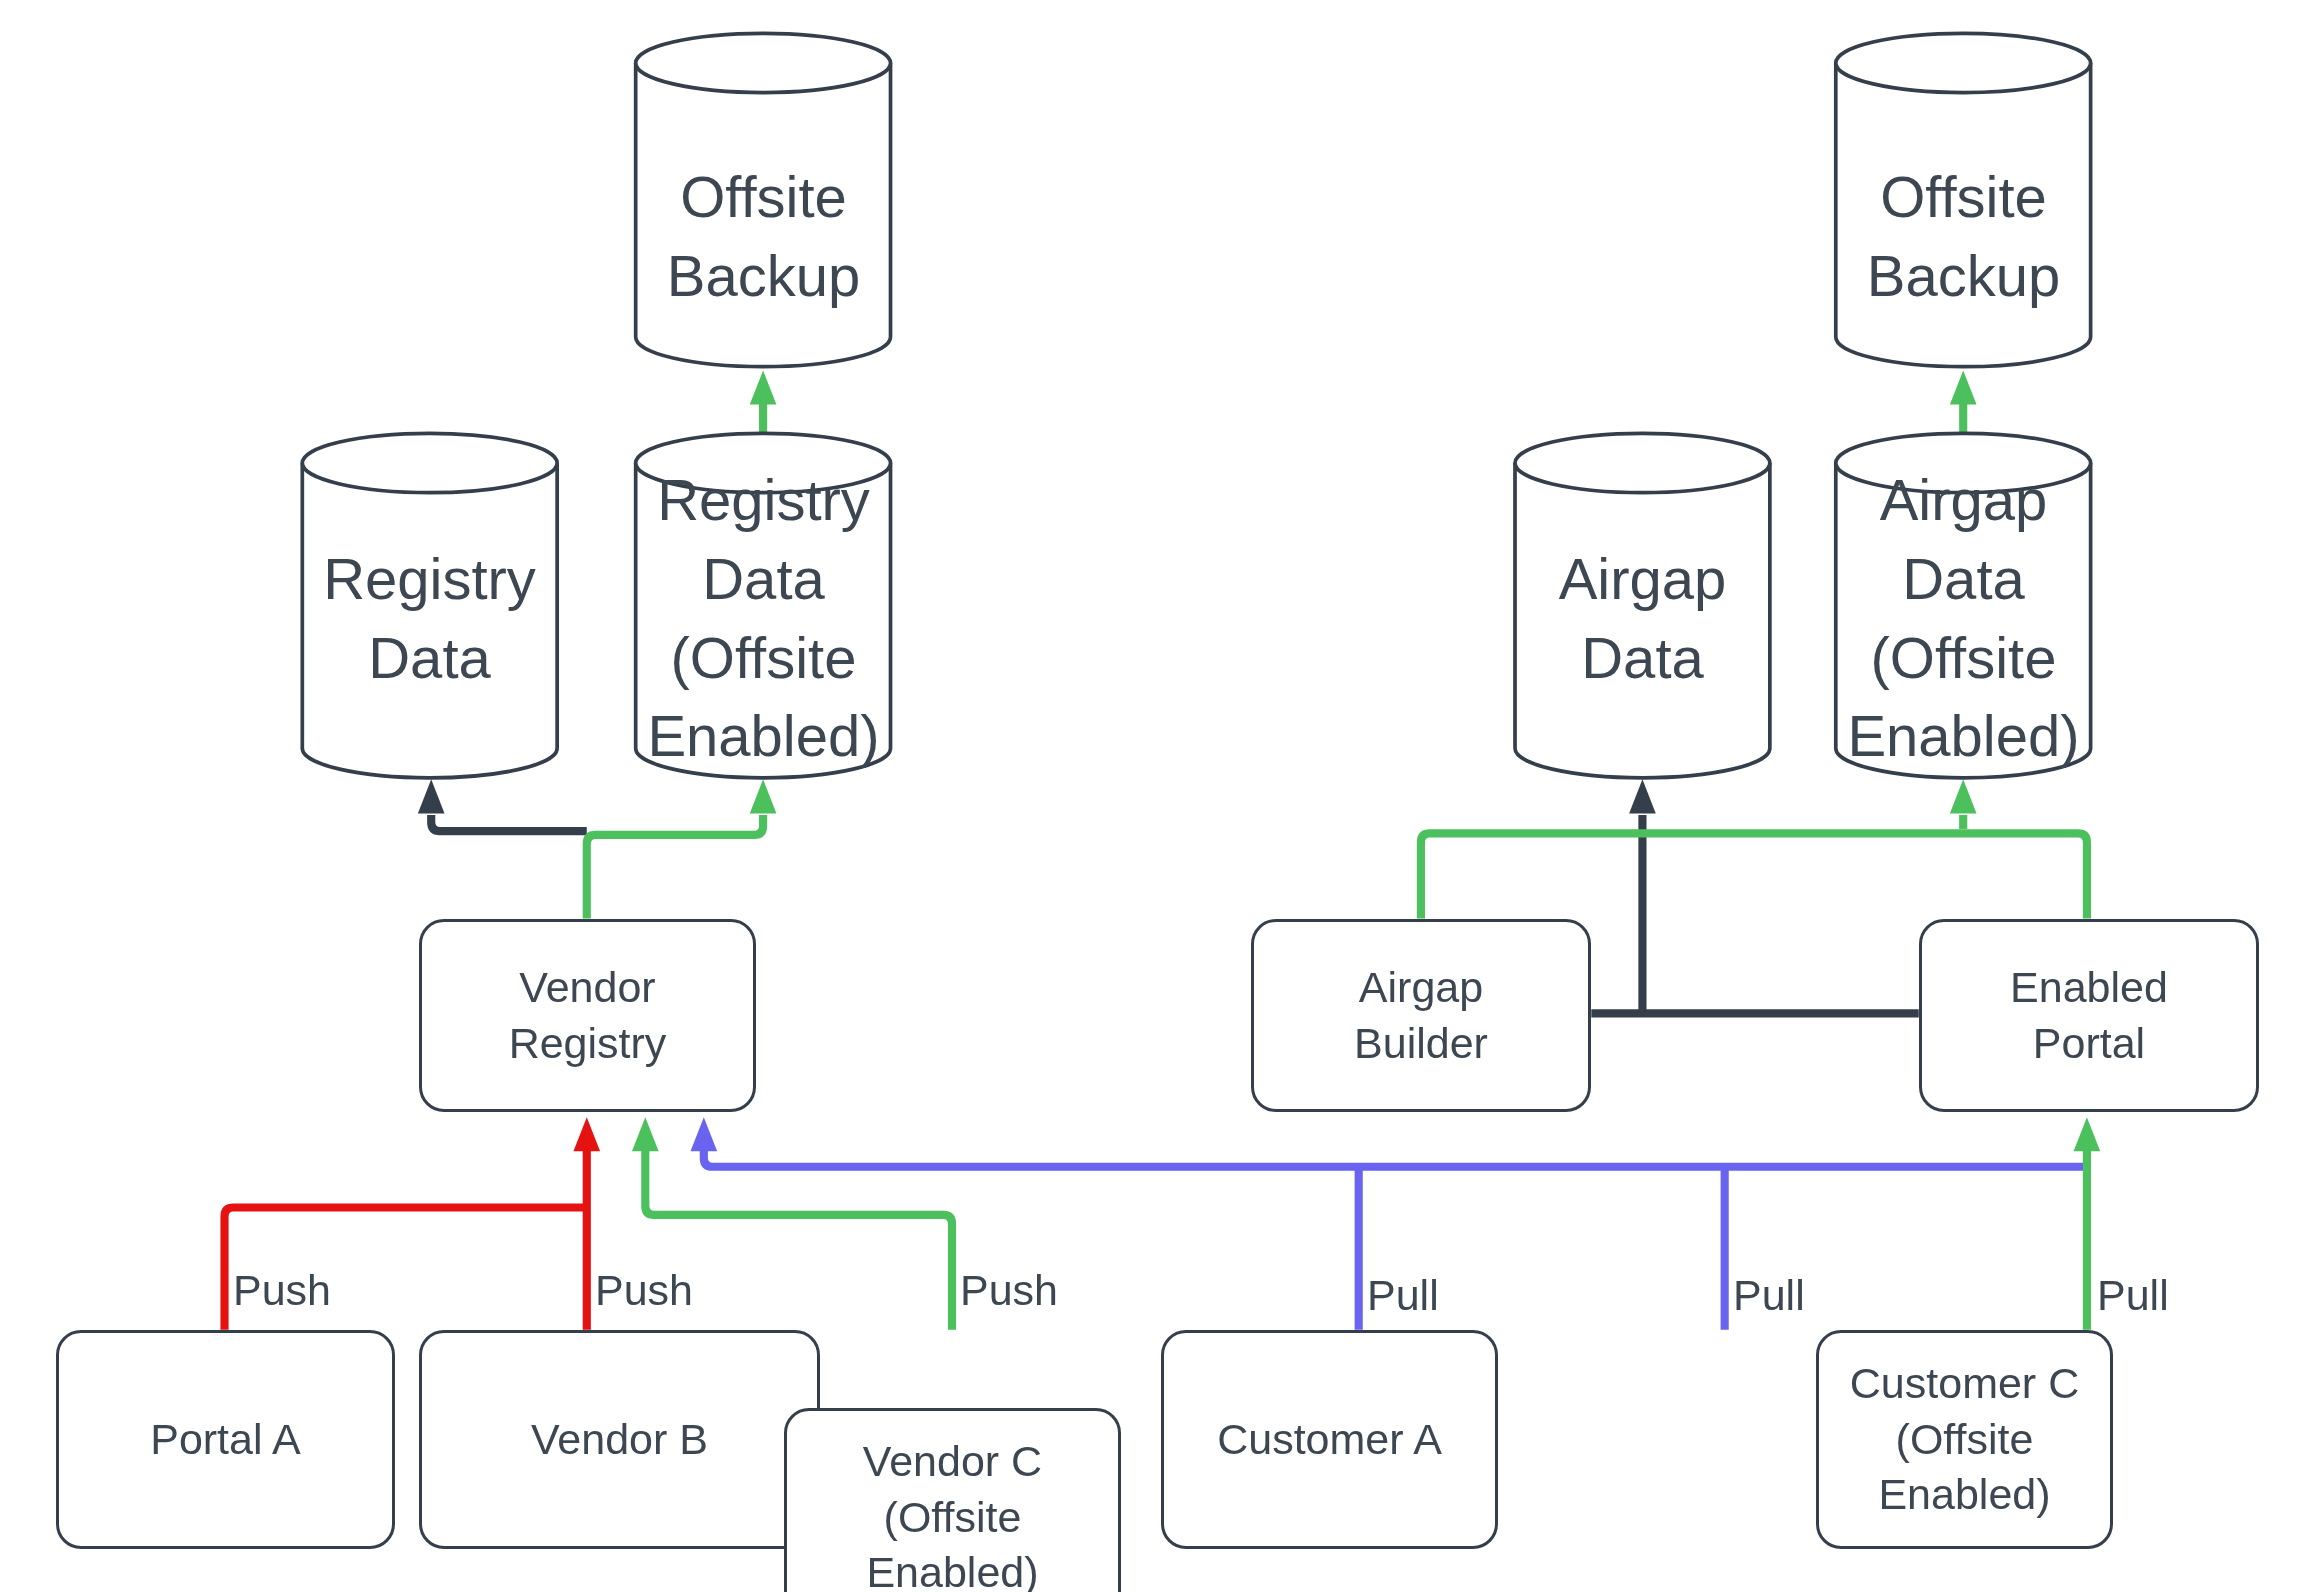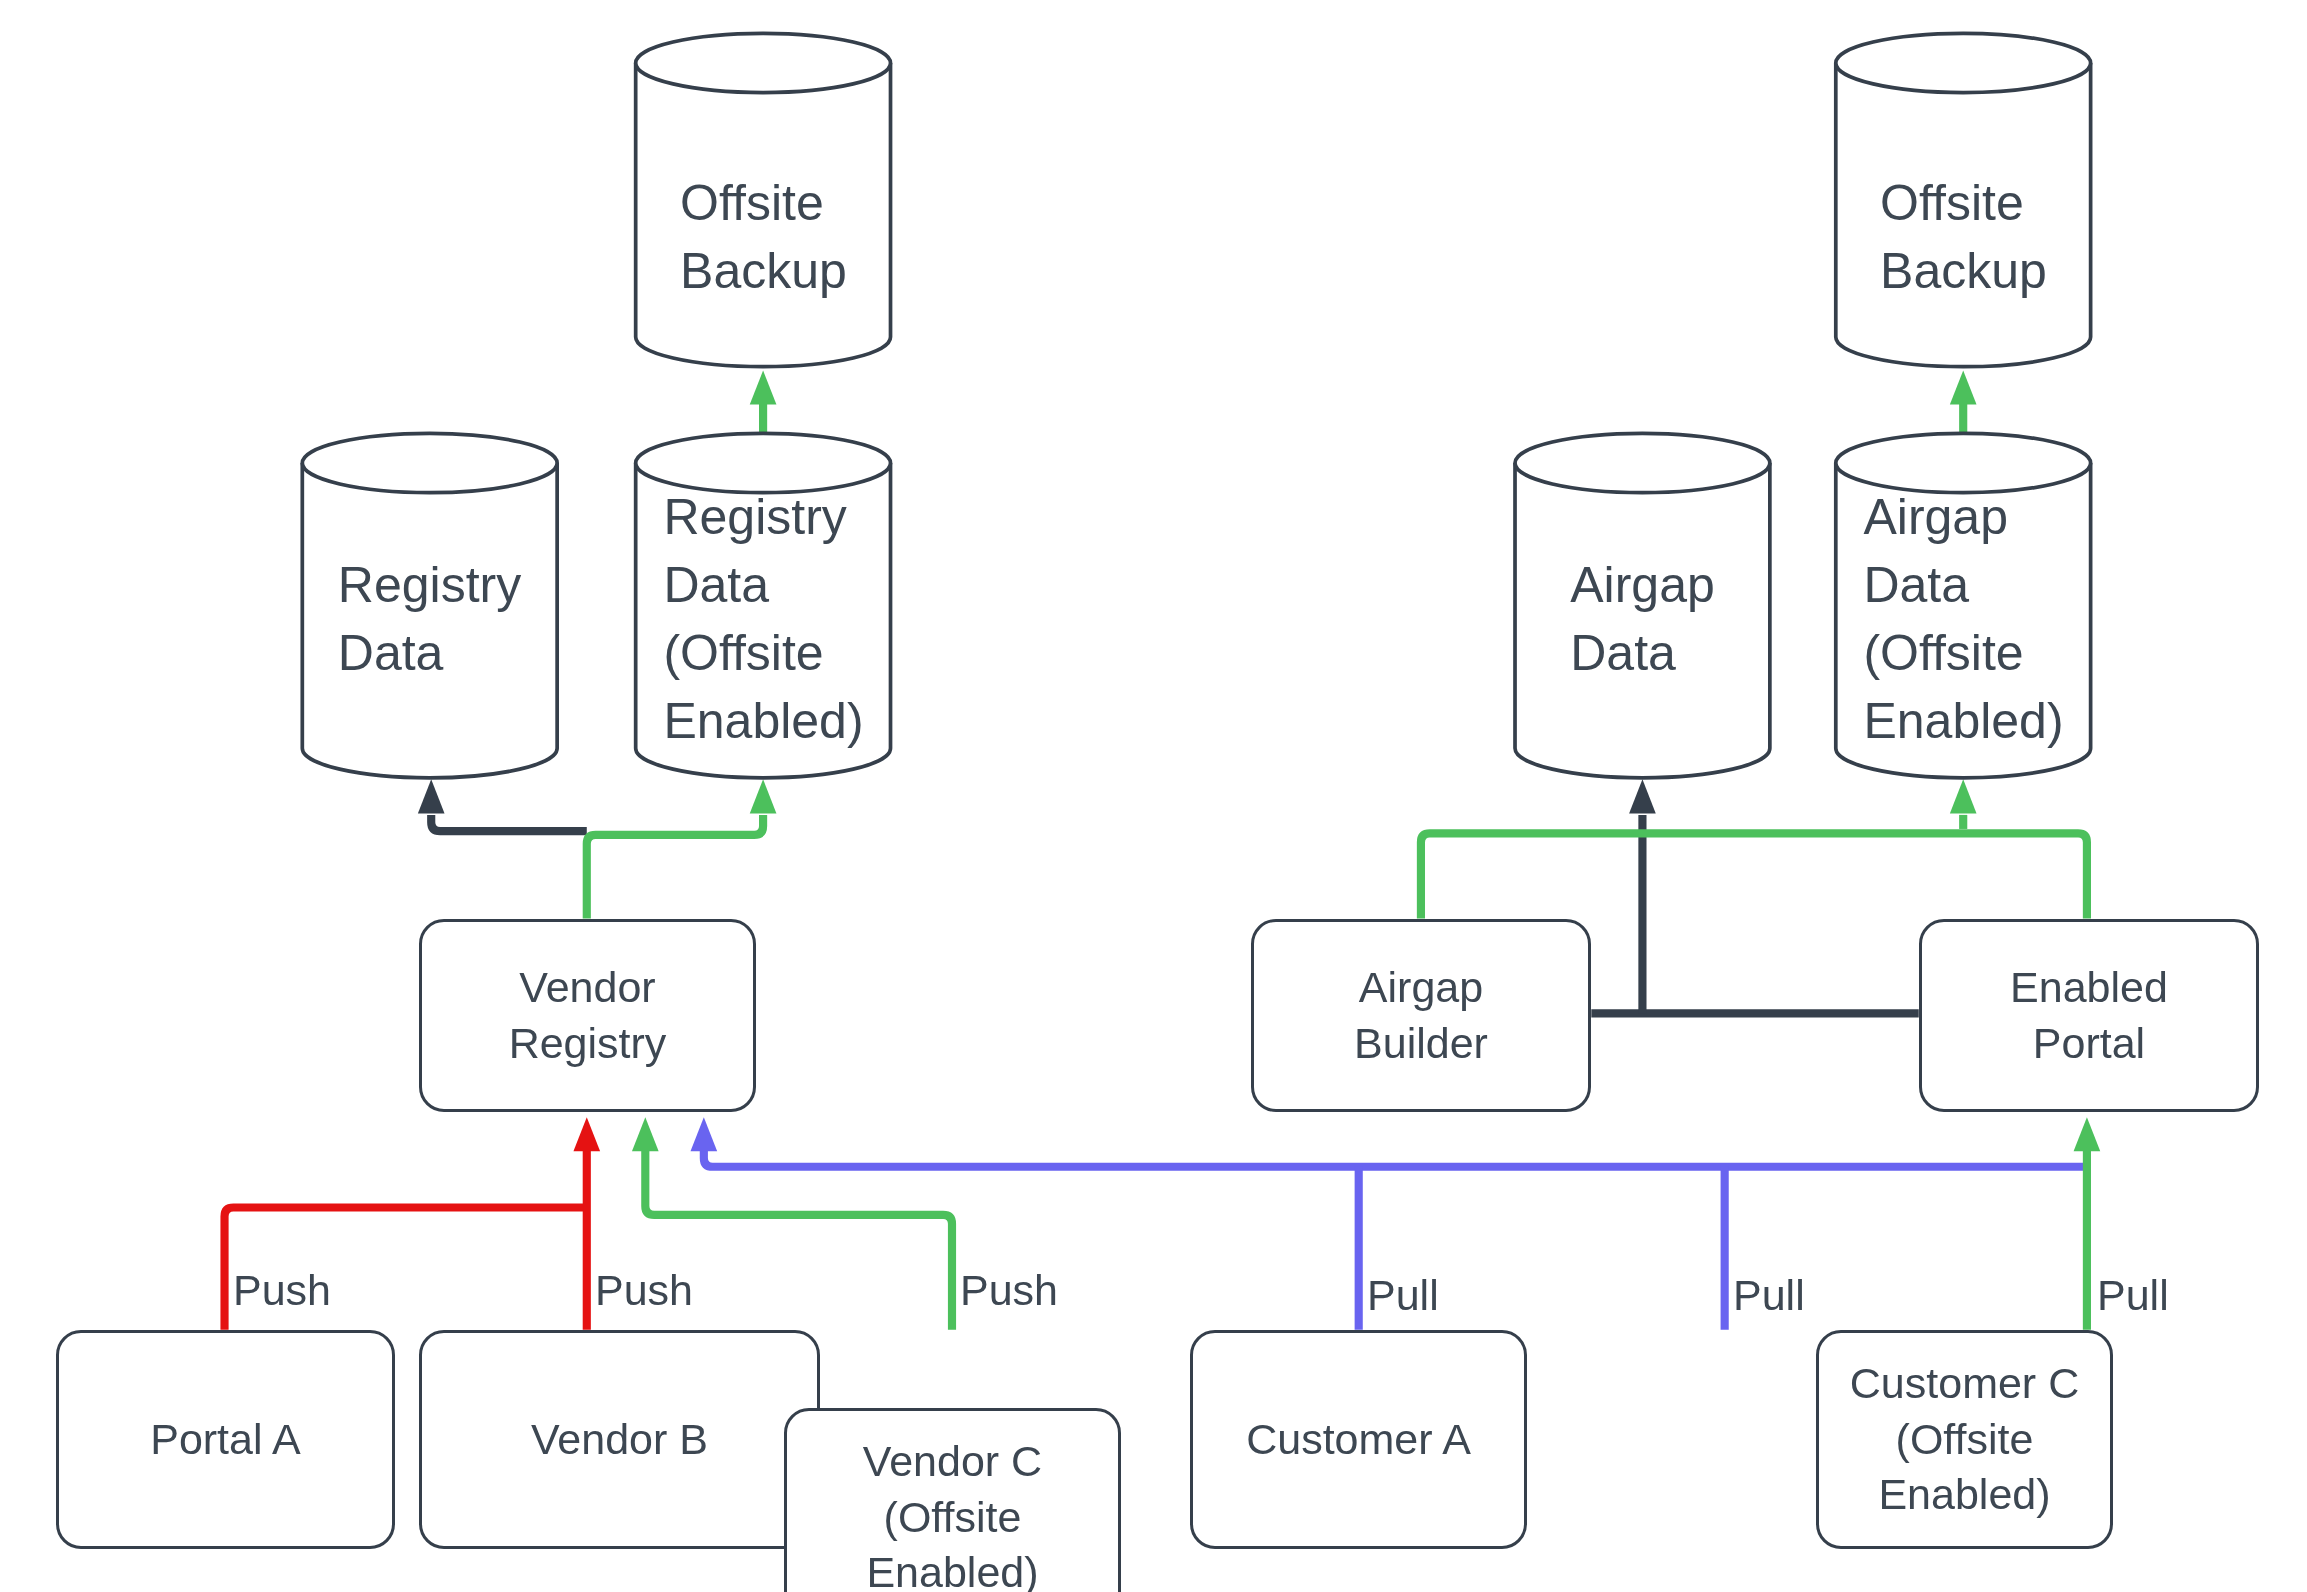--- a/index.html
+++ b/index.html
@@ -33,22 +33,22 @@
   .node{
     position:absolute;box-sizing:border-box;
     background:#ffffff;border:3.7px solid var(--node-stroke);border-radius:25px;
     display:flex;align-items:center;justify-content:center;
     text-align:center;white-space:pre-line;
     color:var(--text);font-size:43px;line-height:1.3;
   }
   .cyl-label{
     position:absolute;box-sizing:border-box;
     display:flex;align-items:center;justify-content:center;
-    white-space:pre-line;
-    color:var(--text);font-size:50px;line-height:1.36;
+    text-align:center;white-space:pre-line;
+    color:var(--text);font-size:58px;line-height:1.36;
     pointer-events:none;
   }
   .edge-label{
     position:absolute;color:var(--text);font-size:43px;line-height:1.2;white-space:nowrap;
   }
 </style>
 </head>
 <body>
 
 <div id="canvas">
@@ -173,21 +173,21 @@
 Portal</div>
 
   <div class="node" style="left:56px;top:1330px;width:339px;height:219px">Portal A</div>
 
   <div class="node" style="left:419px;top:1330px;width:401px;height:219px">Vendor B</div>
 
   <div class="node" style="left:784px;top:1408px;width:337px;height:219px">Vendor C
 (Offsite
 Enabled)</div>
 
-  <div class="node" style="left:1190px;top:1330px;width:337px;height:219px">Customer A</div>
+  <div class="node" style="left:1161px;top:1330px;width:337px;height:219px">Customer A</div>
 
 
   <div class="node" style="left:1816px;top:1330px;width:297px;height:219px">Customer C
 (Offsite
 Enabled)</div>
 
   <div class="edge-label" style="left:233px;top:1265px">Push</div>
 
   <div class="edge-label" style="left:595px;top:1265px">Push</div>
 

